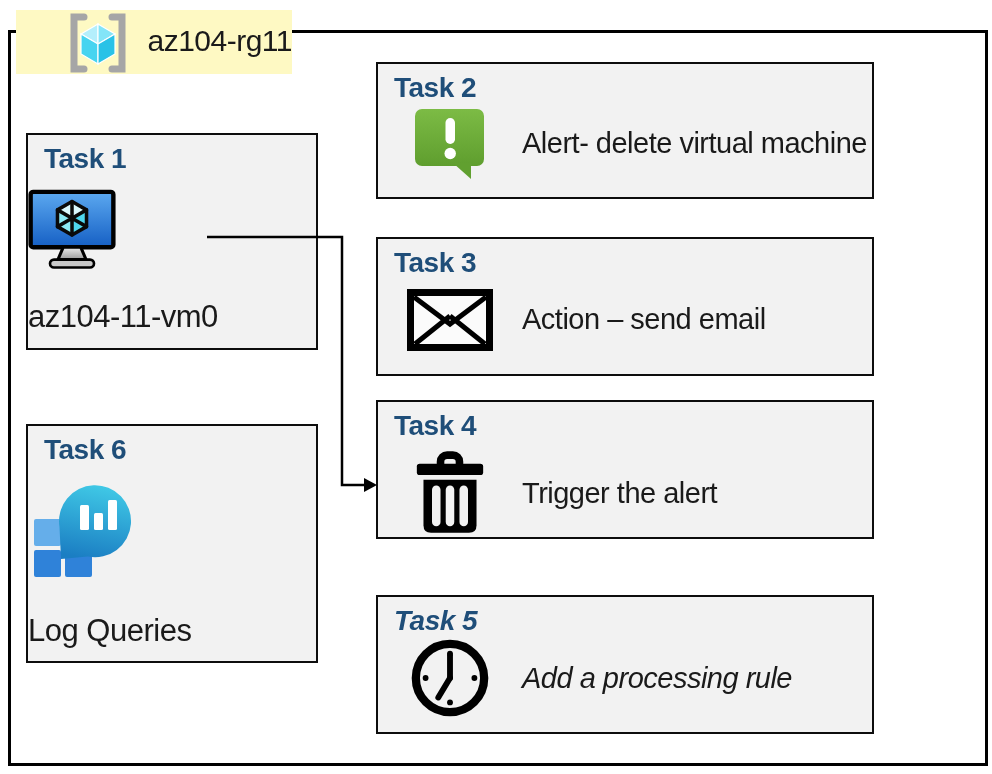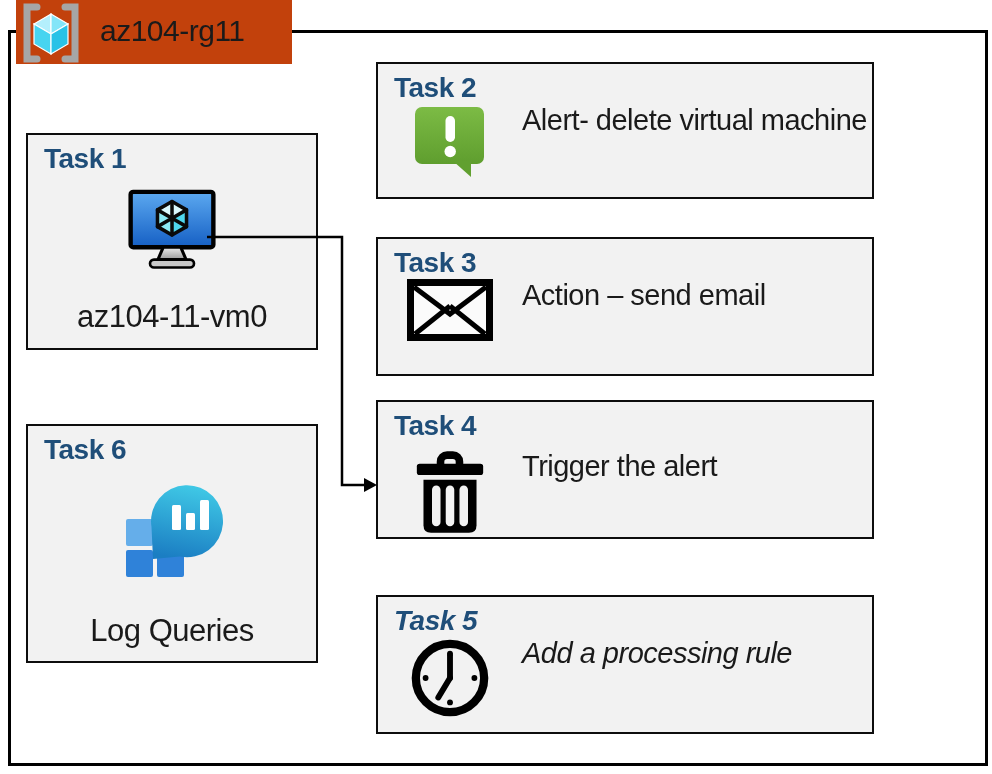--- a/index.html
+++ b/index.html
@@ -19,26 +19,27 @@
     position: absolute;
     left: 8px; top: 30px;
     width: 980px; height: 736px;
     border: 3px solid #000000;
     background: transparent;
   }
 
   
   .rg-header {
     position: absolute;
-    left: 16px; top: 0px;
+    left: 16px; top: 10px;
     width: 276px; height: 64px;
-    background: #c2410c;
+    background: #fef9c3;
     display: flex;
     align-items: flex-start;
     z-index: 4;
+    justify-content: flex-end;
   }
   .rg-header .rg-icon-wrap { margin-top: 2px; width: 70px; height: 62px; flex: none; }
   .rg-title {
     margin-left: 14px;
     margin-top: 14px;
     font-size: 30px;
     color: #1a1a1a;
     white-space: nowrap;
     letter-spacing: -0.5px;
   }
@@ -62,42 +63,42 @@
   }
 
   
   .box-left { left: 26px; width: 292px; }
   #task1 { top: 133px; height: 217px; }
   #task6 { top: 424px; height: 239px; }
   .left-content {
     flex: 1;
     display: flex;
     flex-direction: column;
-    align-items: center;
+    align-items: flex-start;
     justify-content: center;
     padding-bottom: 0;
   }
   .left-item-label {
     font-size: 31px;
     color: #1a1a1a;
     margin-top: 22px;
     white-space: nowrap;
     letter-spacing: -0.5px;
   }
 
   
   .box-right { left: 376px; width: 498px; }
   #task2 { top: 62px;  height: 137px; }
   #task3 { top: 237px; height: 139px; }
   #task4 { top: 400px; height: 139px; gap: 8px; }
   #task5 { top: 595px; height: 139px; font-style: italic; }
   .right-content {
     flex: 1;
     display: flex;
-    align-items: flex-start;
+    align-items: center;
     padding-left: 26px;
     padding-bottom: 14px;
   }
   .right-icon-wrap {
     width: 92px;
     flex: none;
     display: flex;
     justify-content: center;
     align-items: center;
   }

